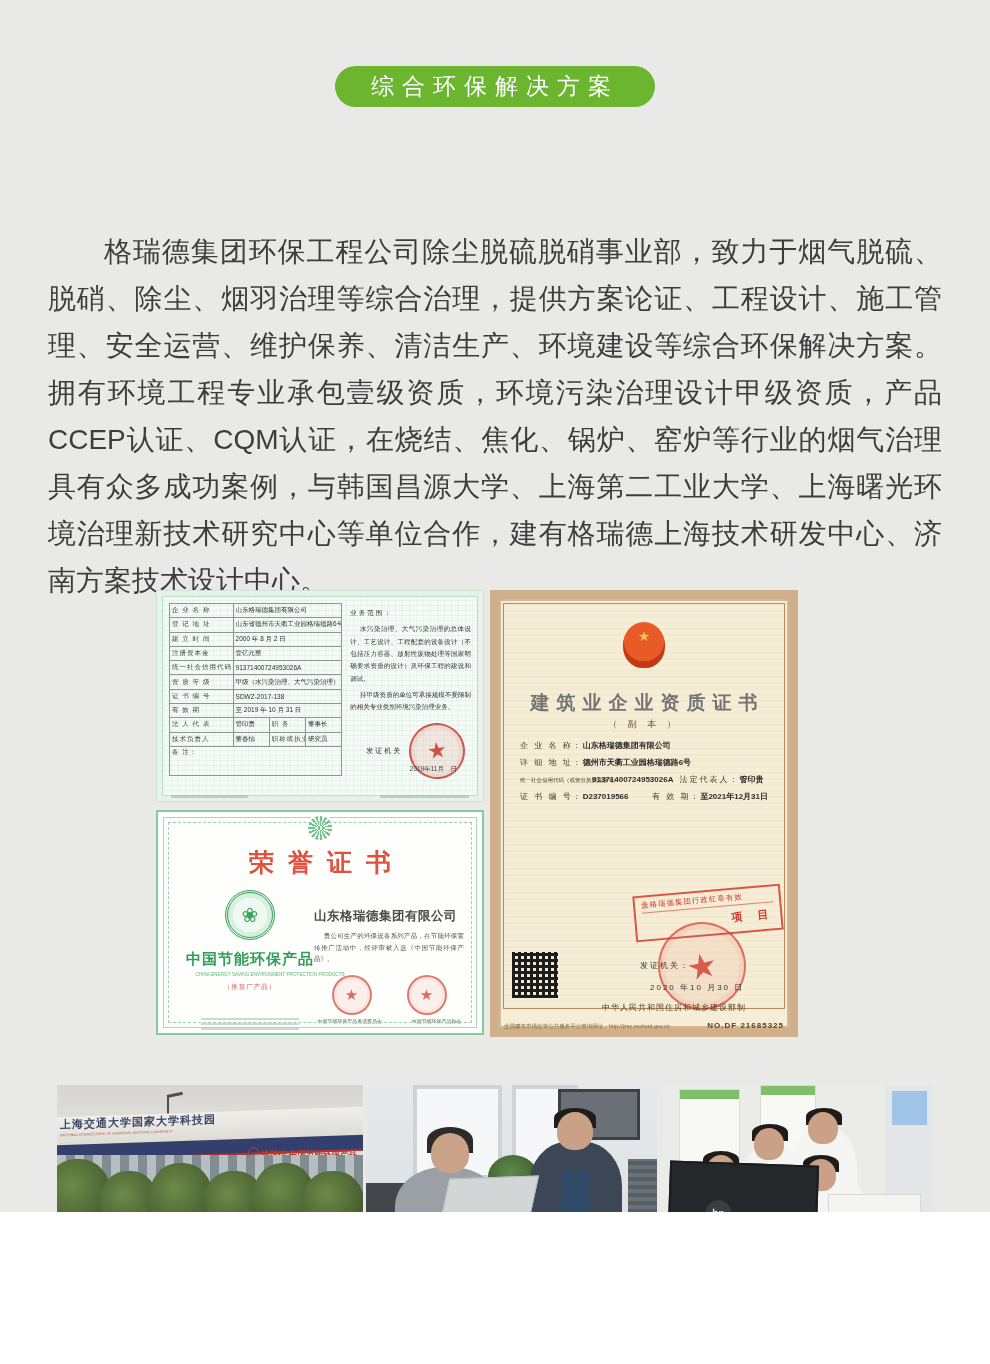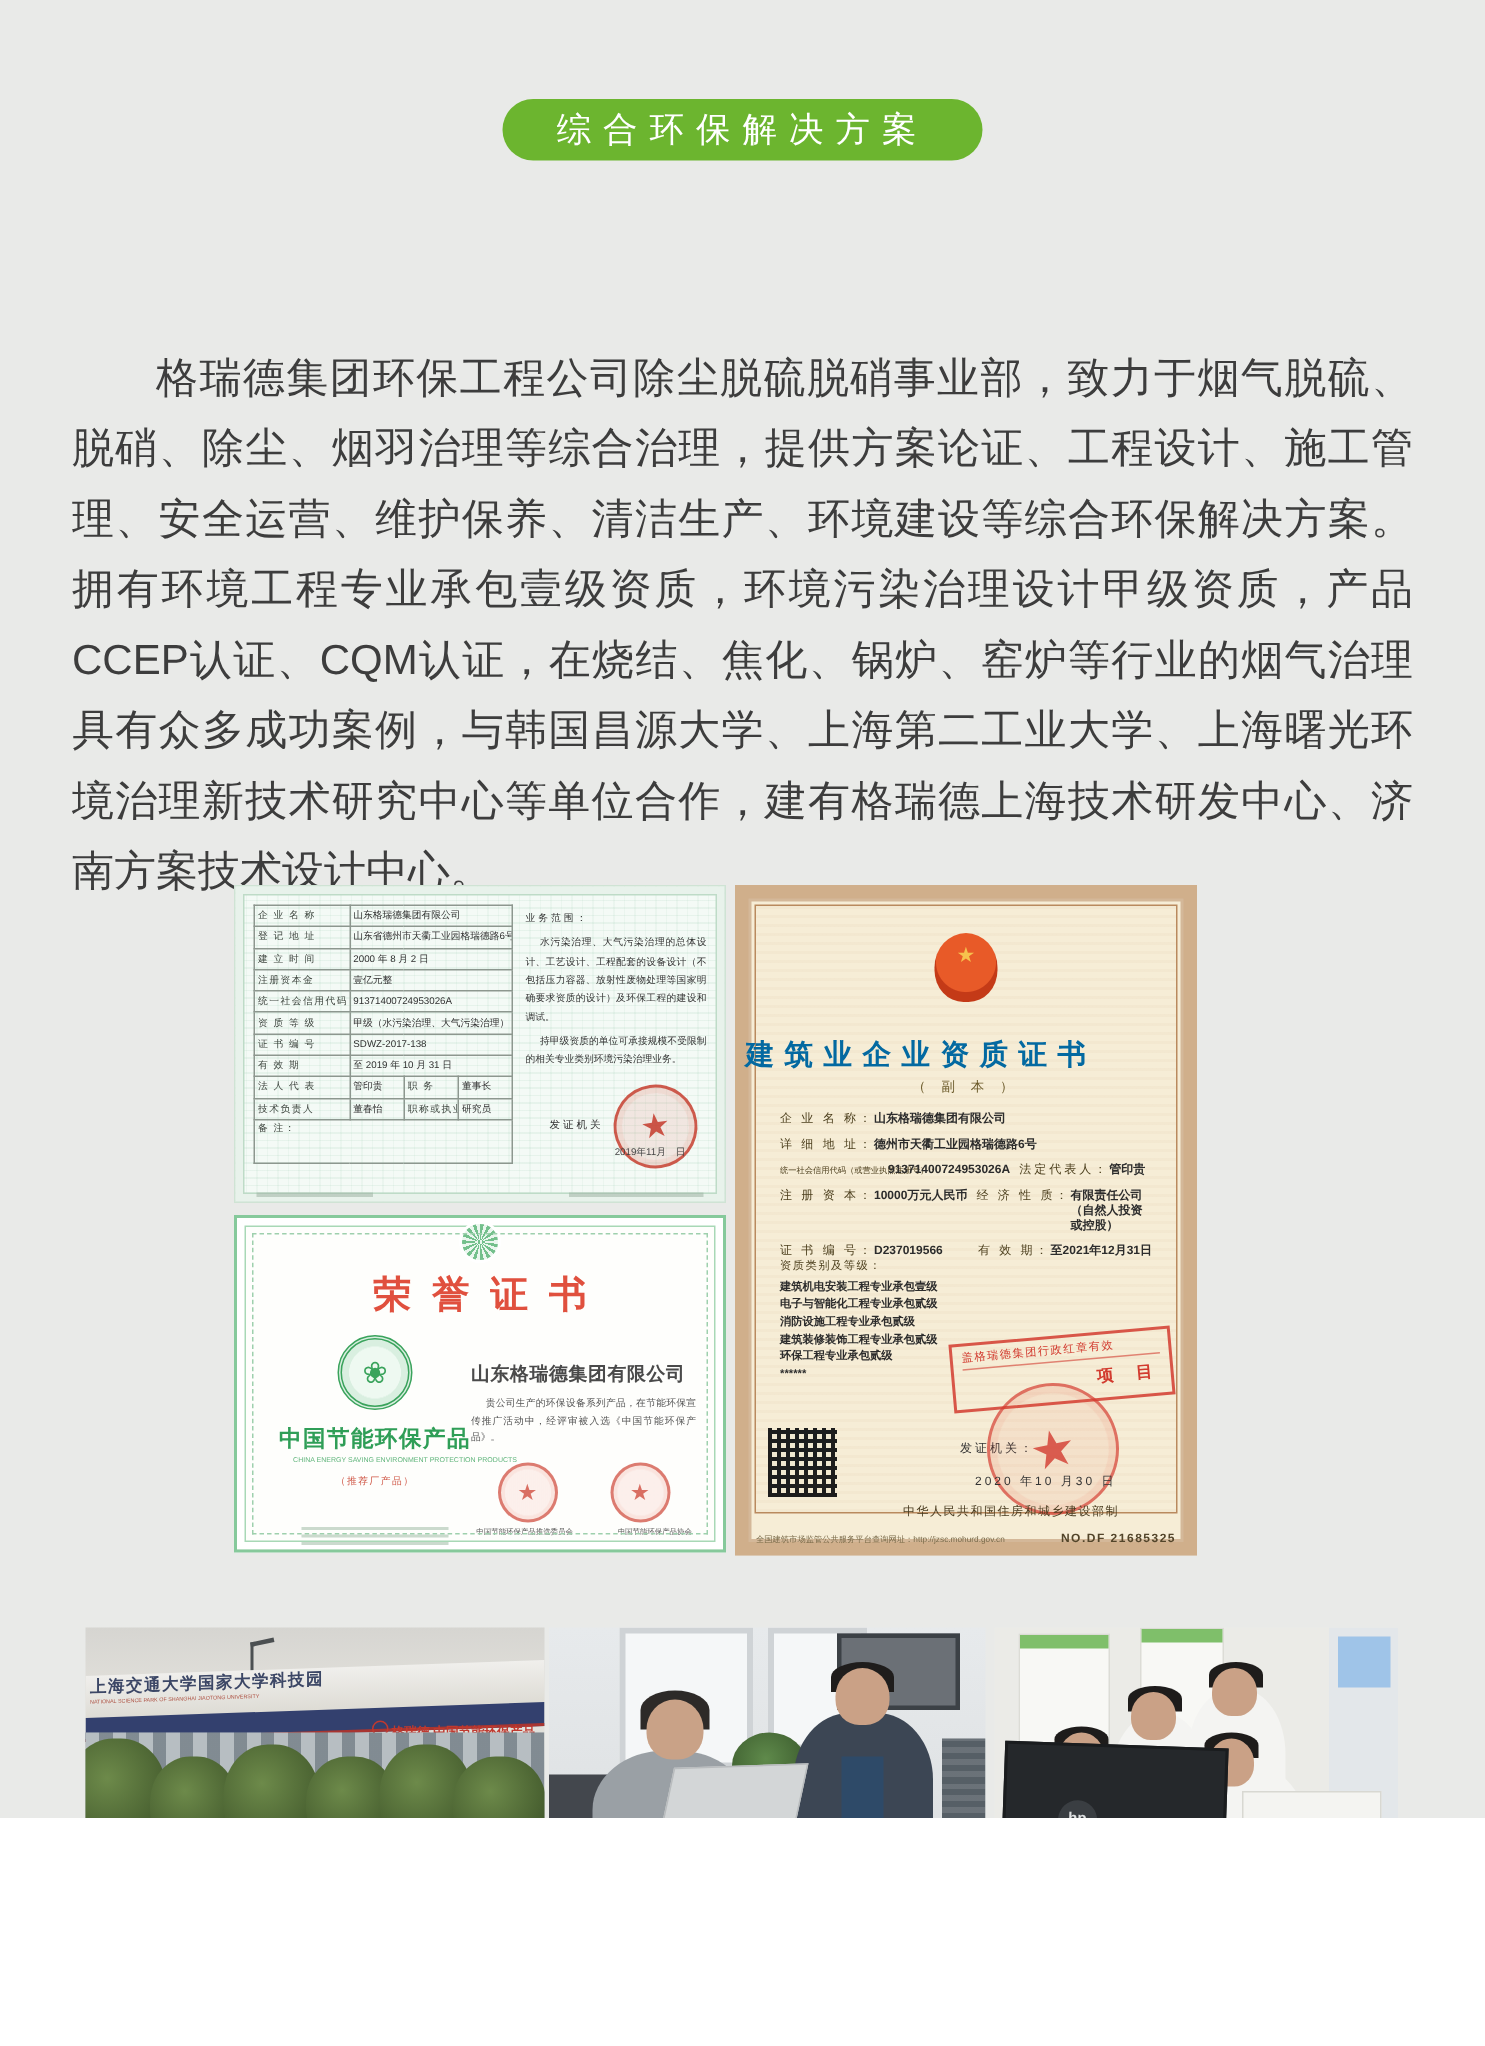--- a/index.html
+++ b/index.html
@@ -78,22 +78,22 @@
 
   
   .cert3{left:490px;top:590px;width:308px;height:447px;background:#f6edd6;
     box-shadow:inset 0 0 0 9px rgba(200,158,114,.35),inset 0 0 0 11px rgba(170,120,80,.45);}
   .c3-frame{position:absolute;left:13px;right:13px;top:13px;bottom:28px;border:1.5px solid #b98a5e;
     background:repeating-linear-gradient(0deg,rgba(185,138,94,.05) 0 2px,transparent 2px 6px);}
   .c3-emblem{position:absolute;top:32px;left:50%;transform:translateX(-50%);width:42px;height:46px;
     background:radial-gradient(circle at 50% 42%,#e85a28 0 58%,#c43a17 60% 100%);
     border-radius:50% 50% 46% 46%;display:flex;align-items:flex-start;justify-content:center;
     color:#f6c14d;font-size:14px;padding-top:6px;box-sizing:border-box;}
-  .c3-title{position:absolute;top:100px;left:0;width:100%;text-align:left;
-    color:#0369a1;font-size:19px;font-weight:bold;letter-spacing:7px;text-indent:7px;}
+  .c3-title{position:absolute;top:100px;left:0;width:100%;text-align:center;
+    color:#737373;font-size:19px;font-weight:bold;letter-spacing:7px;text-indent:7px;}
   .c3-sub{position:absolute;top:128px;left:0;width:100%;text-align:center;
     color:#6b5a2a;font-size:9px;letter-spacing:4px;}
   .c3-fields{position:absolute;left:30px;right:24px;top:150px;font-size:8px;color:#222;}
   .c3-row{display:flex;margin-bottom:6px;align-items:baseline;}
   .c3-lb{color:#4c3f1d;letter-spacing:2px;white-space:nowrap;}
   .c3-lb.small{font-size:5.5px;letter-spacing:0;line-height:1.2;width:72px;}
   .c3-vl{font-weight:bold;color:#2c2c2c;white-space:nowrap;margin-right:6px;}
   .c3-vl.wrap{white-space:normal;line-height:1.25;}
   .c3-grades{position:absolute;left:30px;top:248px;font-size:7.5px;color:#2c2c2c;line-height:1.55;}
   .c3-grades .g-lb{color:#4c3f1d;letter-spacing:1px;margin-bottom:2px;}
@@ -307,42 +307,27 @@
         <span class="c3-lb">详 细 地 址：</span>
         <span class="c3-vl">德州市天衢工业园格瑞德路6号</span>
       </div>
       <div class="c3-row">
         <span class="c3-lb small">统一社会信用代码（或营业执照注册号）：</span>
         <span class="c3-vl">91371400724953026A</span>
         <span class="c3-lb">法定代表人：</span>
         <span class="c3-vl">管印贵</span>
       </div>
       <div class="c3-row">
-        <span class="c3-lb">注 册 资 本：</span>
-        <span class="c3-vl">10000万元人民币</span>
-        <span class="c3-lb">经 济 性 质：</span>
-        <span class="c3-vl wrap" style="width:86px">有限责任公司（自然人投资或控股）</span>
-      </div>
-      <div class="c3-row">
         <span class="c3-lb">证 书 编 号：</span>
         <span class="c3-vl" style="width:76px">D237019566</span>
         <span class="c3-lb">有  效  期：</span>
         <span class="c3-vl">至2021年12月31日</span>
       </div>
     </div>
 
-    <div class="c3-grades">
-      <div class="g-lb">资质类别及等级：</div>
-      <div class="g">建筑机电安装工程专业承包壹级</div>
-      <div class="g">电子与智能化工程专业承包贰级</div>
-      <div class="g">消防设施工程专业承包贰级</div>
-      <div class="g">建筑装修装饰工程专业承包贰级</div>
-      <div class="g">环保工程专业承包贰级</div>
-      <div class="g">******</div>
-    </div>
 
     <div class="c3-stamp">
       <div class="s1">盖格瑞德集团行政红章有效</div>
       <div class="s2">项 目</div>
     </div>
     <div class="c3-issuer">发证机关：</div>
     <div class="c3-seal">★</div>
     <div class="c3-date">2020 年10 月30 日</div>
     <div class="c3-made">中华人民共和国住房和城乡建设部制</div>
     <div class="c3-qr"></div>

